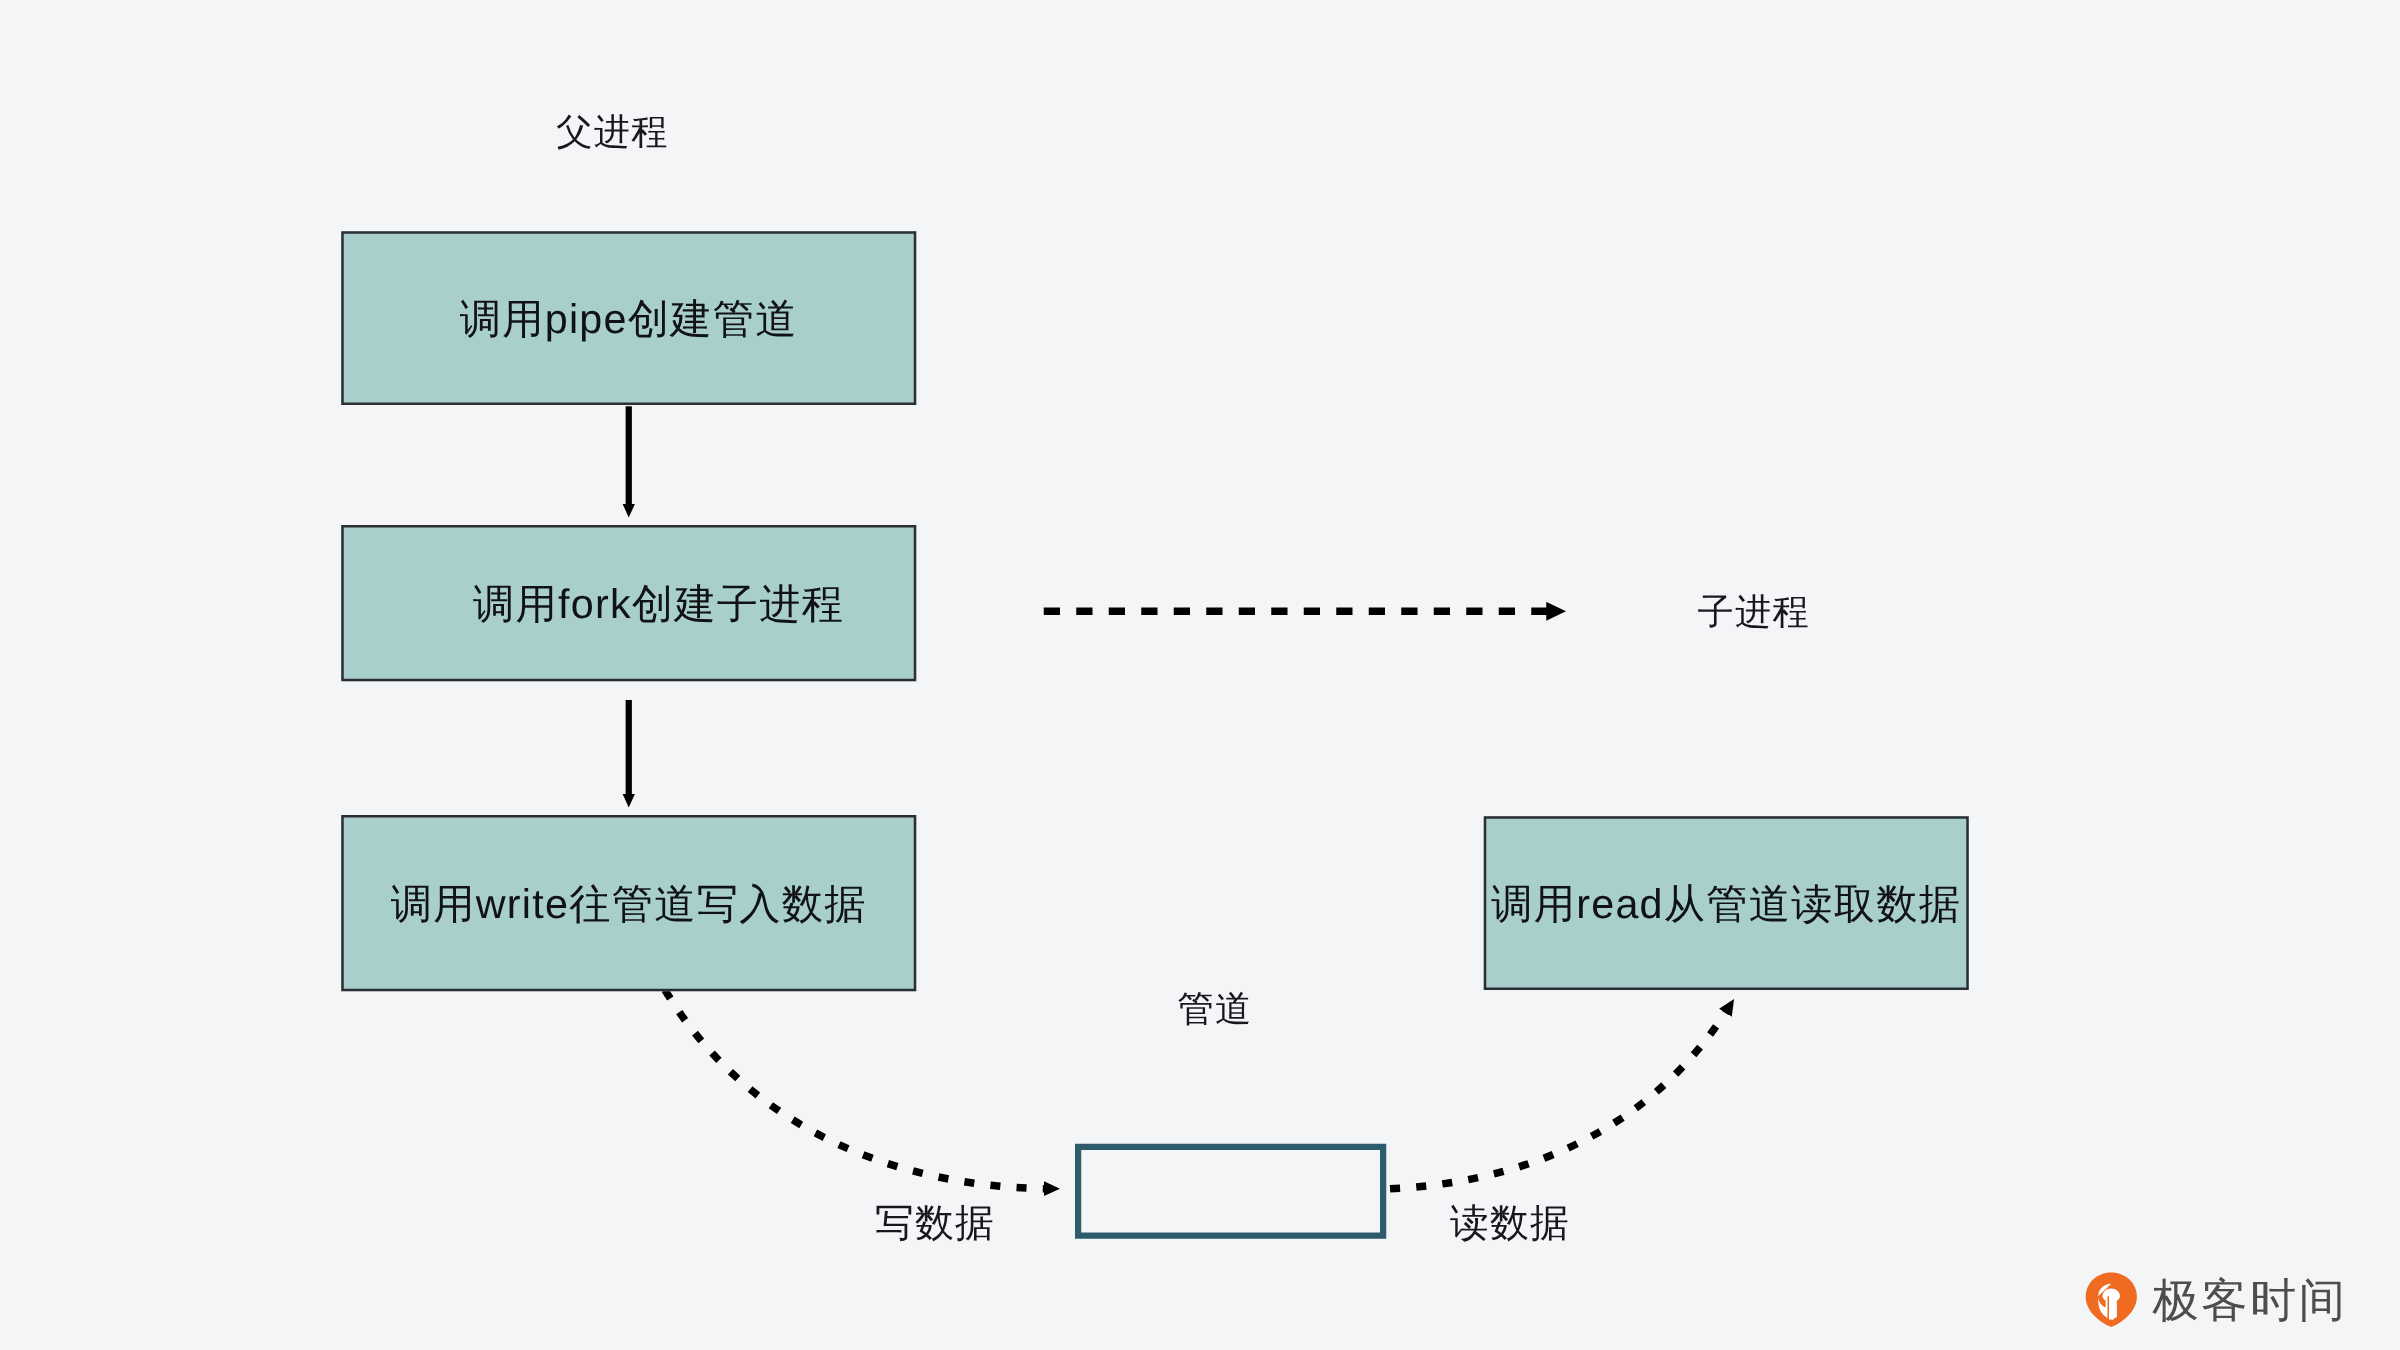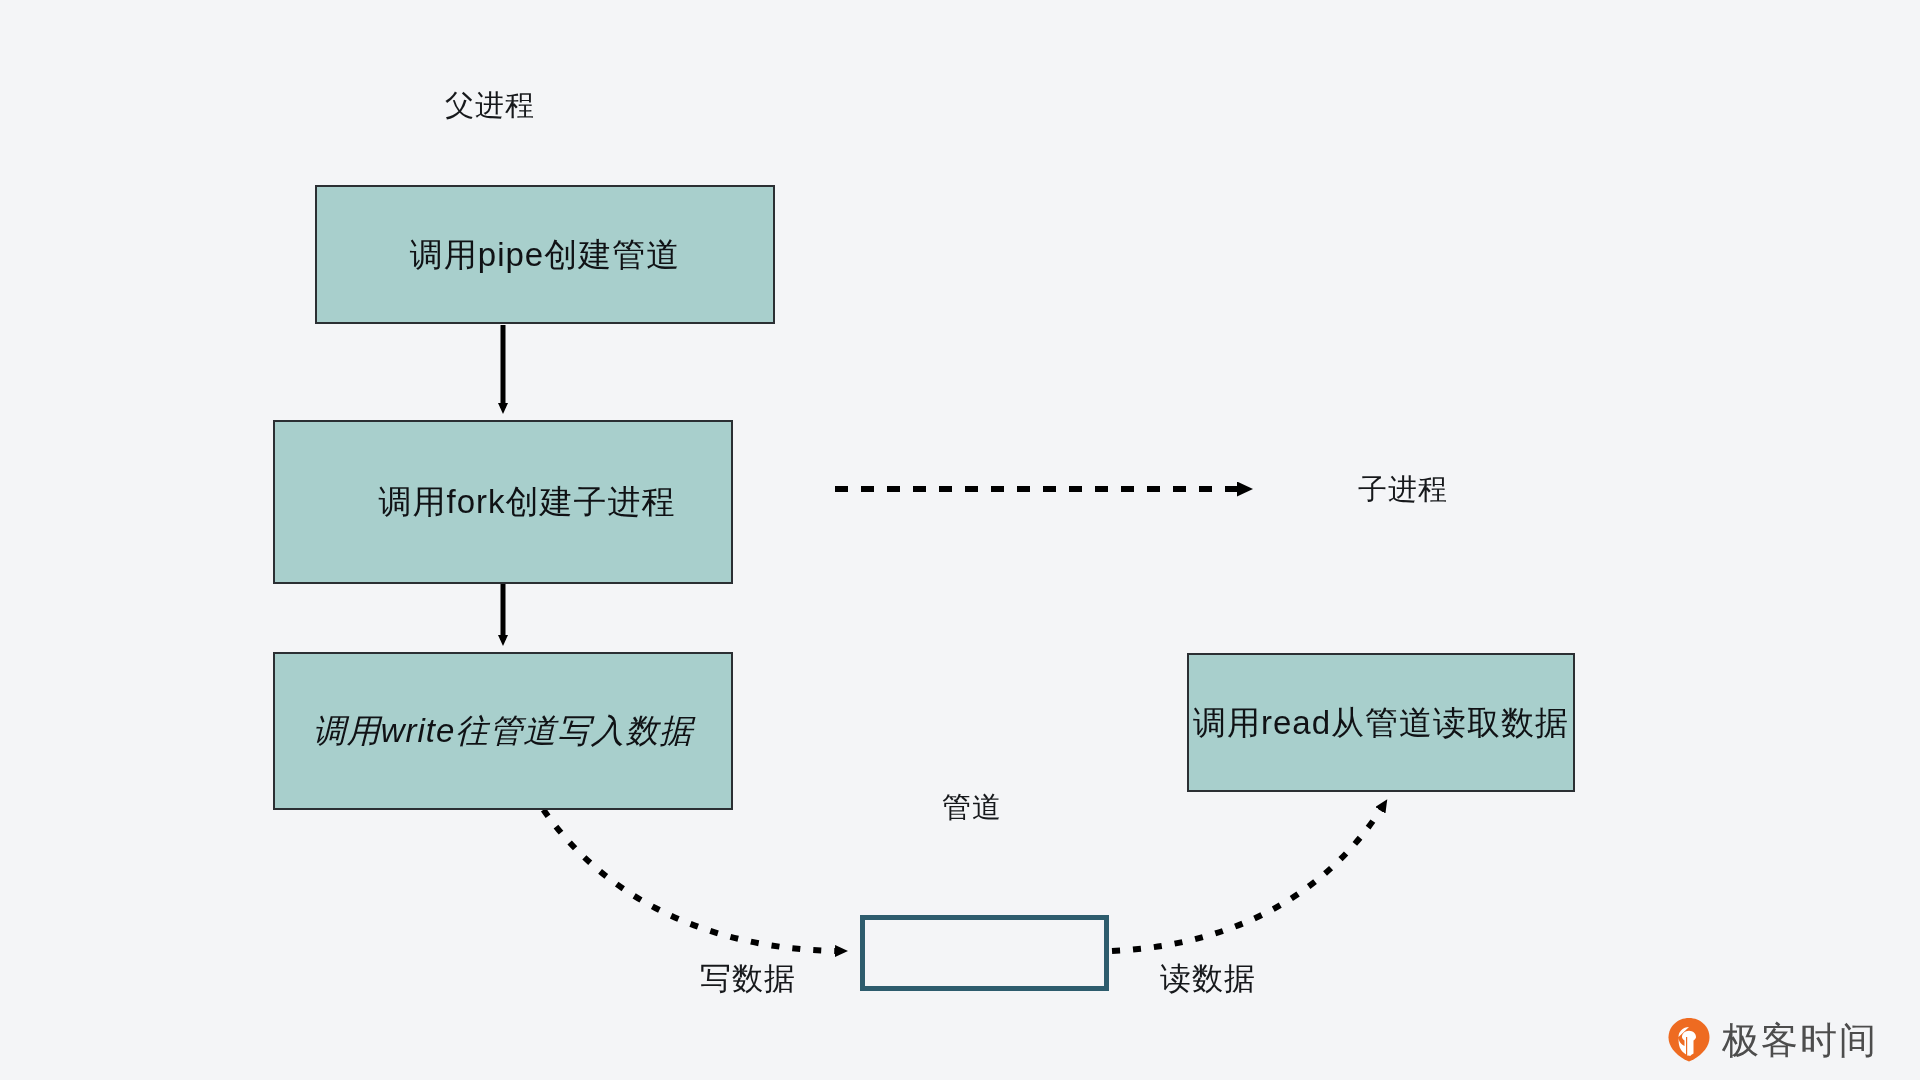--- a/index.html
+++ b/index.html
@@ -56,23 +56,23 @@
     white-space: nowrap;
   }
   .edge-label {
     position: absolute;
     color: #16181b;
     font-size: 31px;
     letter-spacing: 1px;
     white-space: nowrap;
   }
   
-  #box-pipe-create { left: 273px; top: 185px;  width: 460px; height: 139px; margin-left: 42px; }
-  #box-fork-create { left: 273px; top: 420px;  width: 460px; height: 164px; padding-left: 48px; }
-  #box-write-data  { left: 273px; top: 652px;  width: 460px; height: 158px; font-style: italic; }
+  #box-pipe-create { left: 273px; top: 185px;  width: 460px; height: 139px; }
+  #box-fork-create { left: 273px; top: 420px;  width: 460px; height: 125px; padding-left: 48px; }
+  #box-write-data  { left: 273px; top: 652px;  width: 460px; height: 141px; }
   #box-read-data   { left: 1187px; top: 653px; width: 388px; height: 139px; }
   #pipe-buffer     { left: 860px; top: 915px;  width: 249px; height: 76px; }
 
   
   #label-parent-process { left: 445px;  top: 86px;  }
   #label-child-process  { left: 1358px; top: 470px; }
   #label-pipe           { left: 942px;  top: 788px; }
   #label-write-data     { left: 700px;  top: 958px; }
   #label-read-data      { left: 1160px; top: 958px; font-family: Liberation Mono, monospace; }
 

